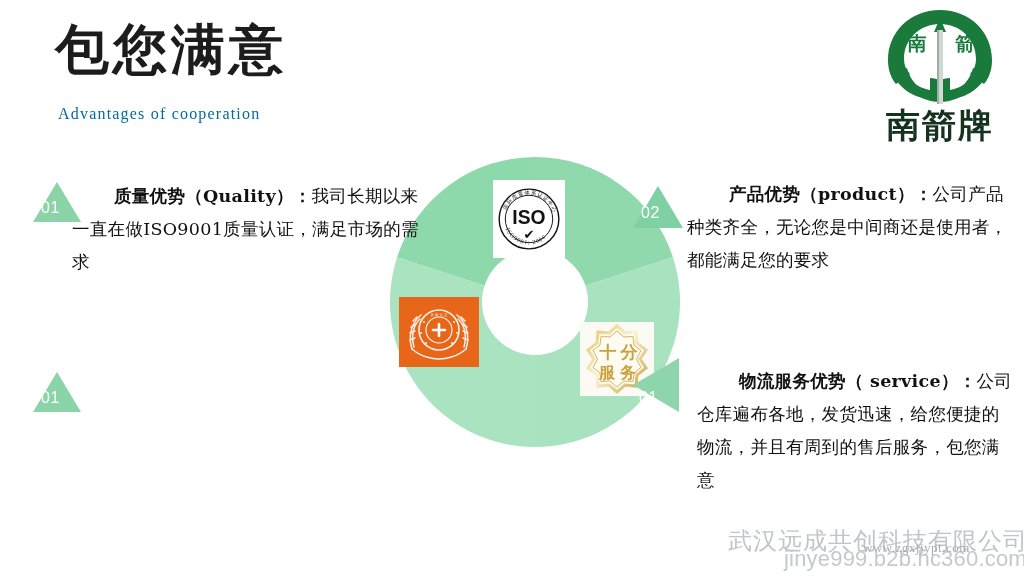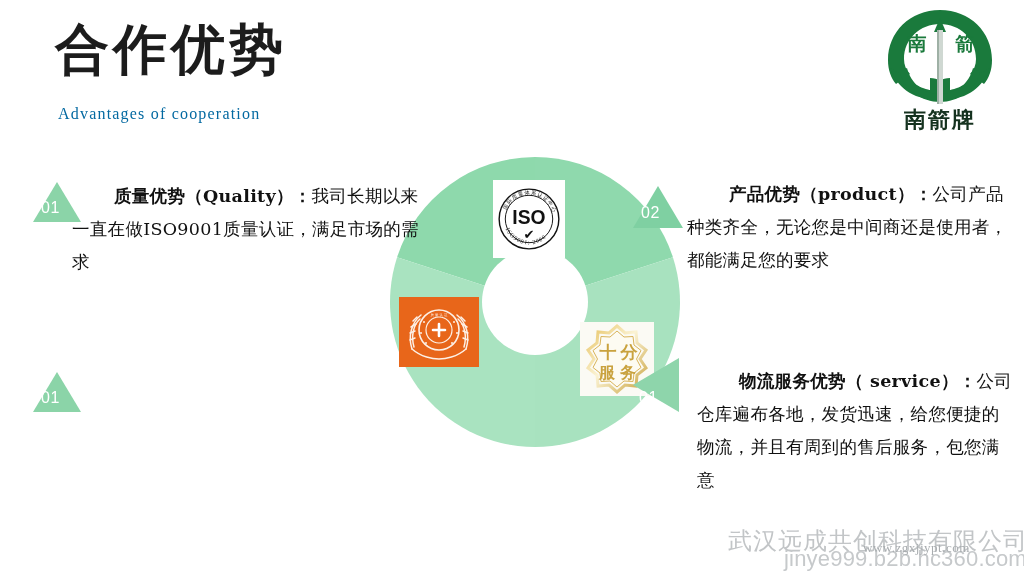--- a/index.html
+++ b/index.html
@@ -21,21 +21,21 @@
     font-family:"Liberation Serif","DejaVu Serif",serif;
     font-size:16px;color:#0369a1;letter-spacing:1.2px;white-space:nowrap;
   }
 
   
   .logo{position:absolute;right:14px;top:4px;width:140px;height:155px;}
   .logo svg{display:block;}
   .logo-word{
     position:absolute;left:0;right:0;top:104px;text-align:center;
     font-family:"DejaVu Serif","Liberation Serif",serif;
-    font-size:22px;font-weight:700;color:#15321f;letter-spacing:2px;
+    font-size:34px;font-weight:700;color:#15321f;letter-spacing:2px;
     line-height:1;
   }
 
   
   .donut{position:absolute;left:385px;top:152px;width:300px;height:300px;}
   .donut svg{display:block;}
 
   
   .badge{position:absolute;background:#fff;}
   .badge-iso{left:493px;top:180px;width:72px;height:78px;}
@@ -87,21 +87,21 @@
   .wm-url2{
     left:784px;top:546px;font-size:22px;letter-spacing:.2px;color:#c6c9cb;
     font-family:"Liberation Sans","DejaVu Sans",sans-serif;
   }
 </style>
 </head>
 <body>
 
 <div class="stage">
 
-  <div class="title">合作优势</div>
+  <div class="title">包您满意</div>
   <div class="subtitle">Advantages of cooperation</div>
 
   <div class="logo">
     <svg width="140" height="110" viewBox="0 0 140 110">
       <path d="M70 6 C 40 6 18 28 18 56 C 18 66 21 74 26 80 L 40 70 C 36 66 34 61 34 55 C 34 35 50 20 70 20 C 90 20 106 35 106 55 C 106 61 104 66 100 70 L 114 80 C 119 74 122 66 122 56 C 122 28 100 6 70 6 Z" fill="#1a7a3c"></path>
       <path d="M20 64 C 20 64 26 84 46 92 C 62 98 74 92 74 84 C 74 78 68 74 60 74 L 60 86 C 60 86 48 84 40 76 L 20 64 Z" fill="#1a7a3c"></path>
       <path d="M120 64 C 120 64 114 84 94 92 C 78 98 66 92 66 84 C 66 78 72 74 80 74 L 80 86 C 80 86 92 84 100 76 L 120 64 Z" fill="#1a7a3c"></path>
       <path d="M30 68 C 34 86 52 98 70 98 C 88 98 106 86 110 68 L 103 64 C 99 80 86 90 70 90 C 54 90 41 80 37 64 Z" fill="#1a7a3c"></path>
       <polygon points="70,14 64,28 76,28" fill="#1a7a3c"></polygon>
       <rect x="67" y="26" width="6" height="74" fill="#cfd8d2"></rect>

